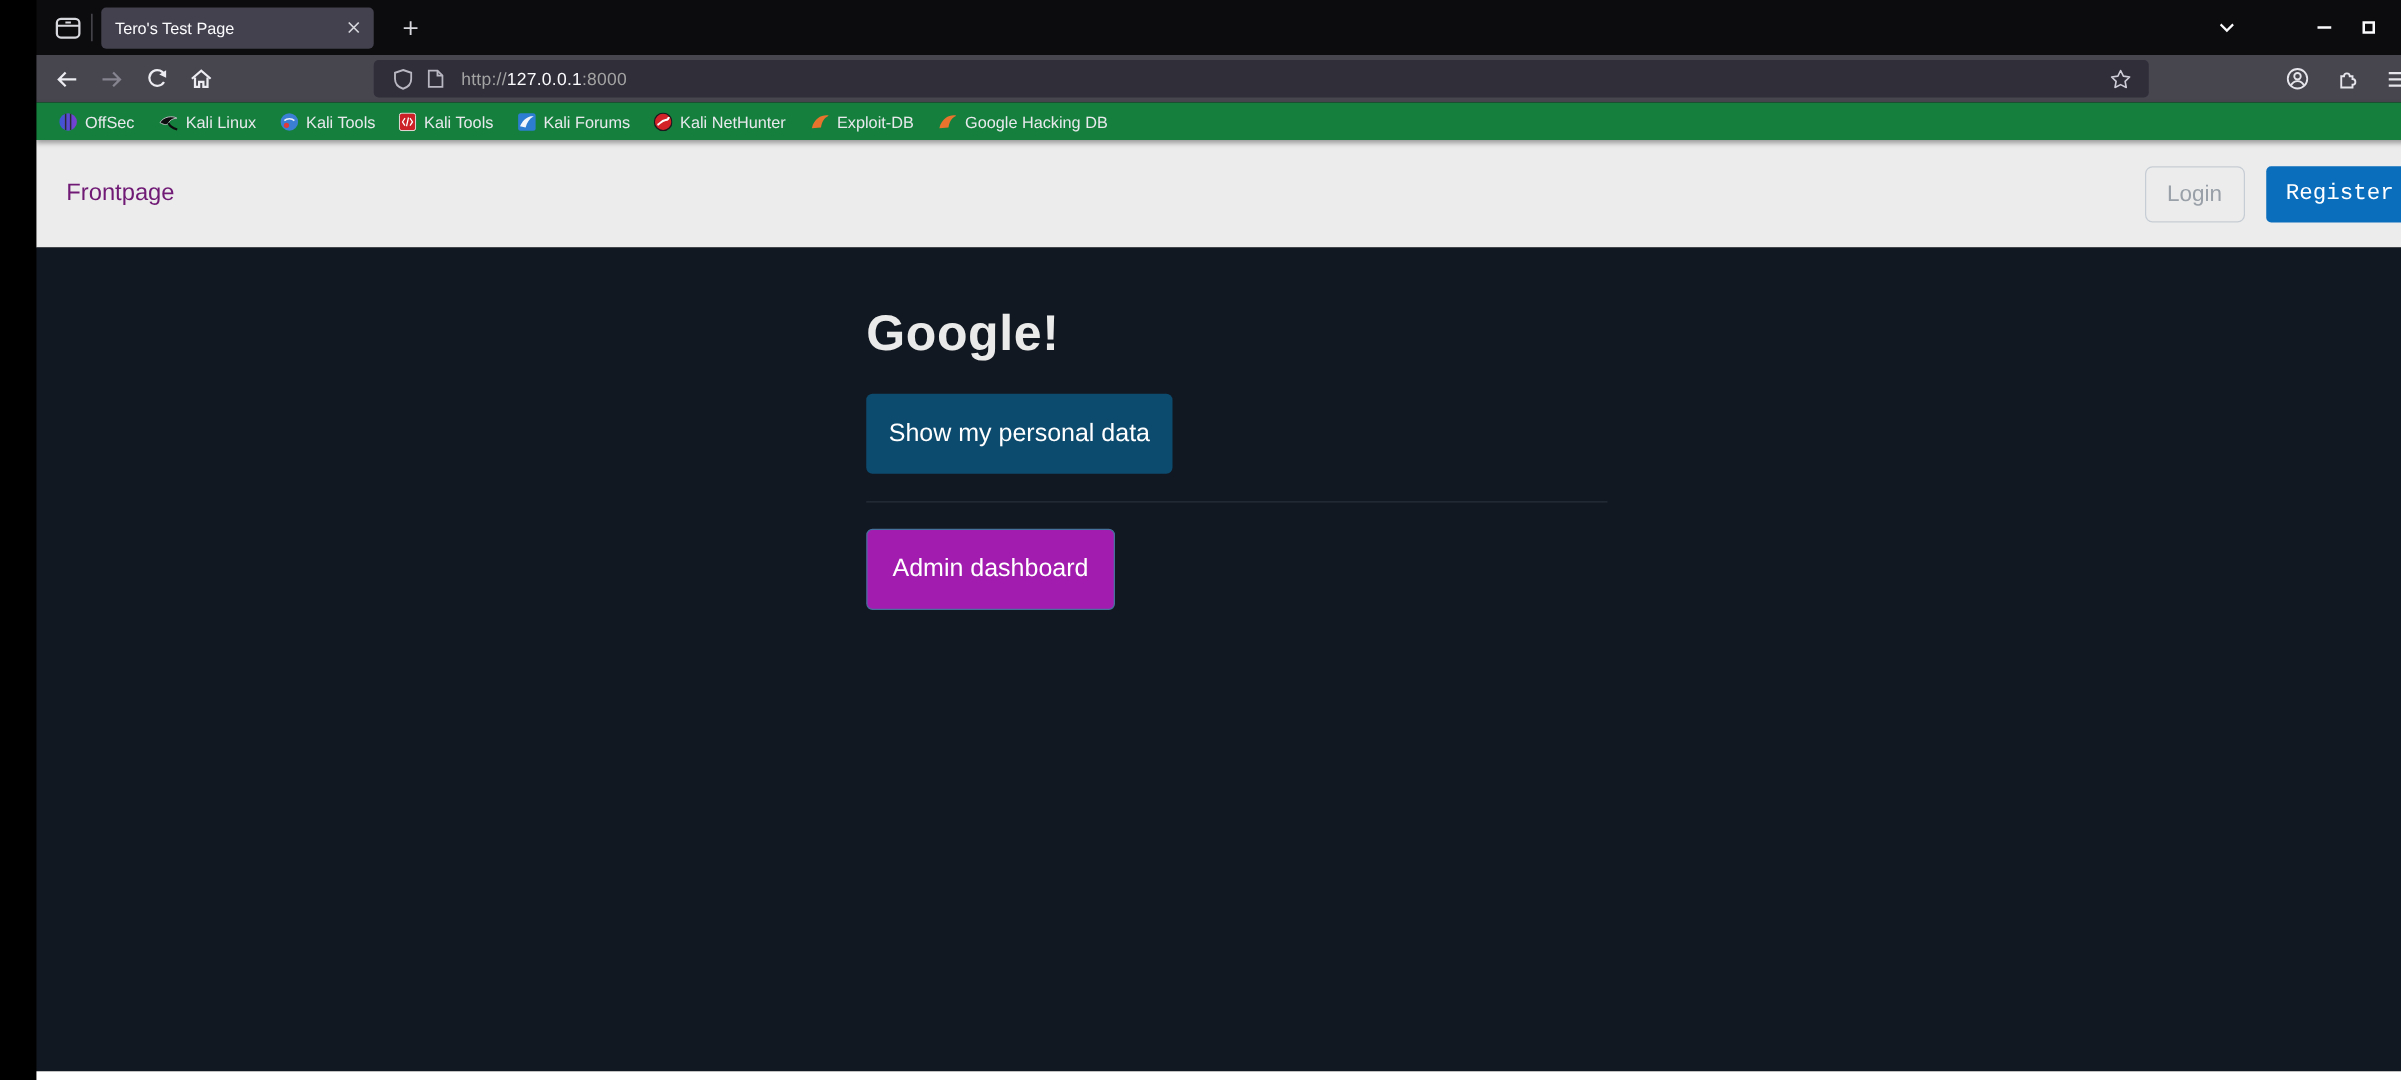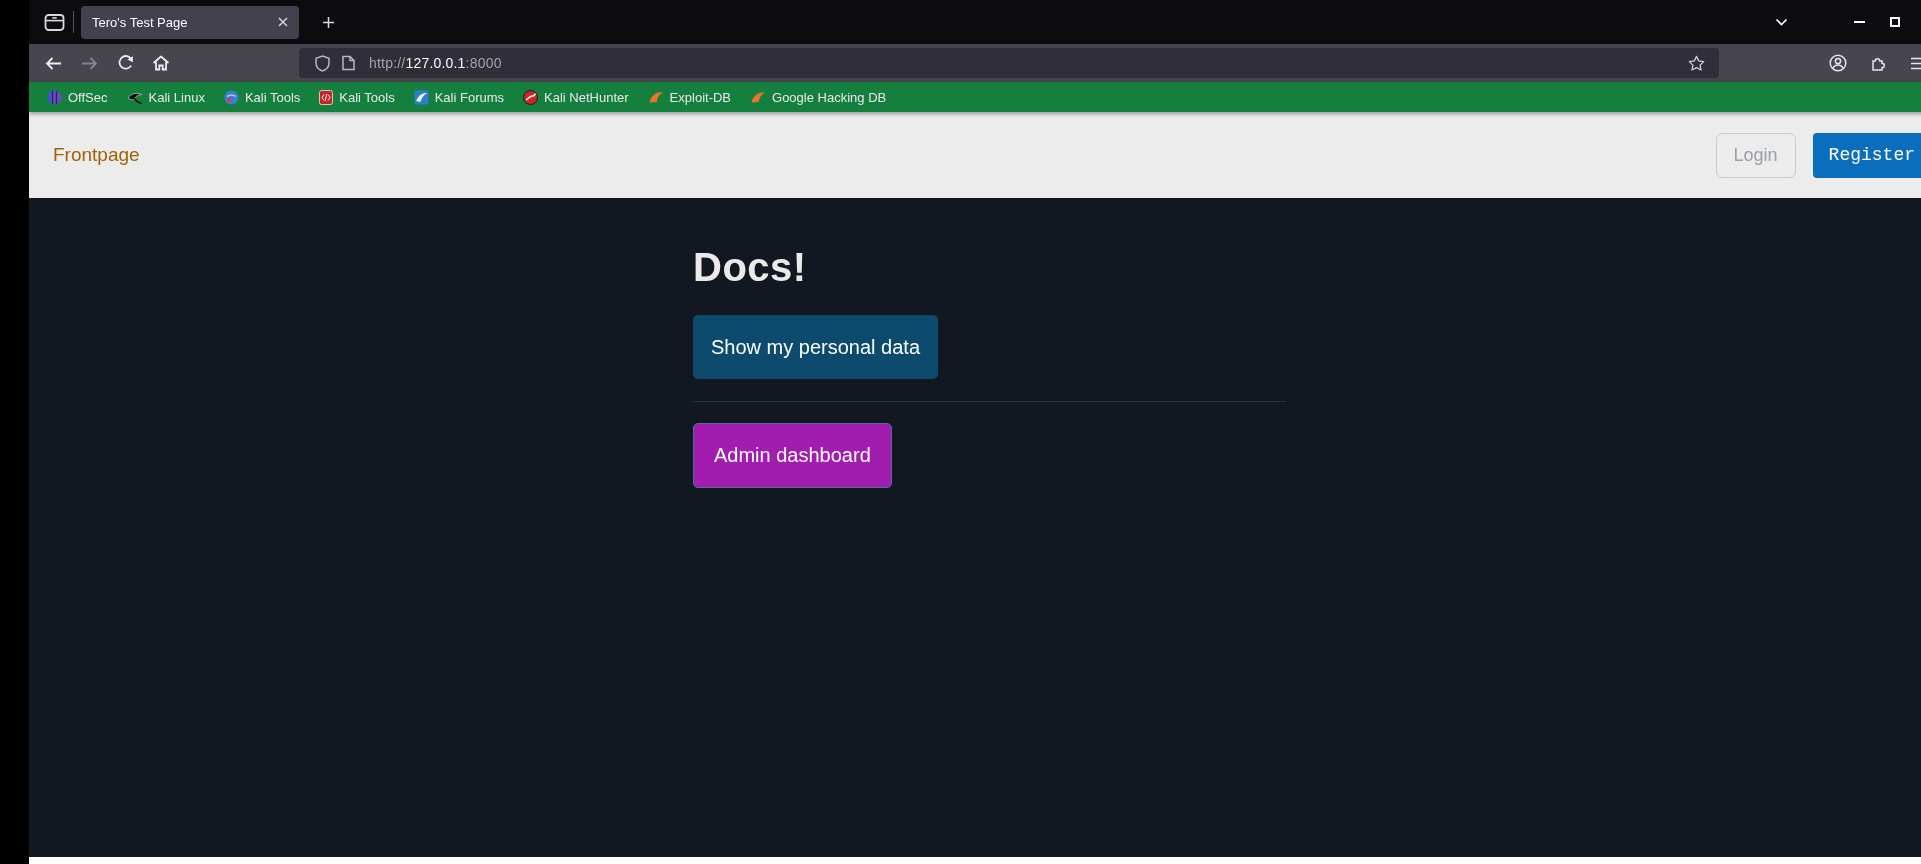--- a/index.html
+++ b/index.html
@@ -48,21 +48,21 @@
     padding-left:14px; gap:11px; box-shadow:0 2px 4px rgba(0,0,0,.35); position:relative; z-index:2;
   }
   .bm { display:flex; align-items:center; gap:6px; color:#e8e8ed; font-size:13px; padding:3px 4px; border-radius:3px; white-space:nowrap; }
   .bm svg { flex:0 0 auto; }
 
   
   .site-header {
     height:86px; background:#ececec; display:flex; align-items:center; flex:0 0 auto;
     padding:0 19px 0 24px;
   }
-  .brand { color:#a16207; font-size:19px; text-decoration:none; cursor:pointer; }
+  .brand { color:#701a75; font-size:19px; text-decoration:none; cursor:pointer; }
   .hdr-actions { margin-left:auto; display:flex; gap:17px; }
   .btn-login {
     background:transparent; border:1px solid #c7cdd4; border-radius:6px; color:#99a0a8;
     font-size:18px; padding:11px 17px; font-family:inherit; cursor:pointer;
   }
   .btn-register {
     background:#0a6ebd; border:0; border-radius:4px; color:#ffffff;
     font-size:18px; padding:12px 16px; font-family:Liberation Mono, monospace; cursor:pointer;
   }
 
@@ -311,21 +311,21 @@
   <div class="site-header">
     <a class="brand">Frontpage</a>
     <div class="hdr-actions">
       <button class="btn-login">Login</button>
       <button class="btn-register">Register</button>
     </div>
   </div>
 
   <div class="content">
     <div class="container">
-      <h1 class="hello">Docs!</h1>
+      <h1 class="hello">Google!</h1>
       <button class="btn-primary">Show my personal data</button>
       <hr class="split">
       <button class="btn-danger">Admin dashboard</button>
     </div>
   </div>
 
   <div class="bottom-strip"></div>
 </div>
 
 </body></html>

